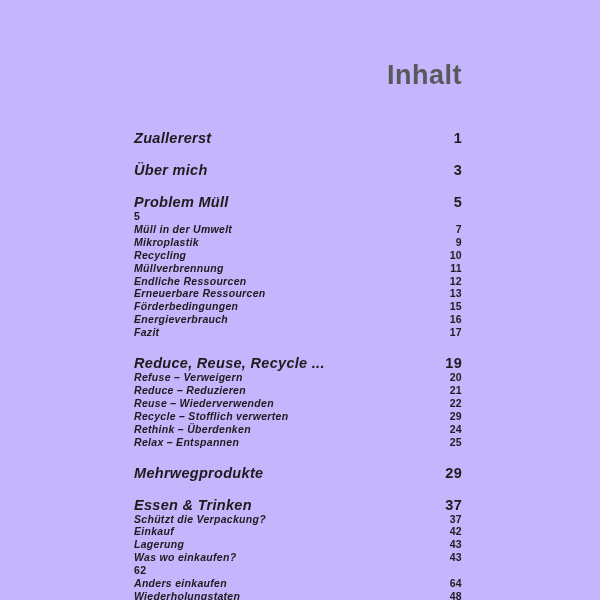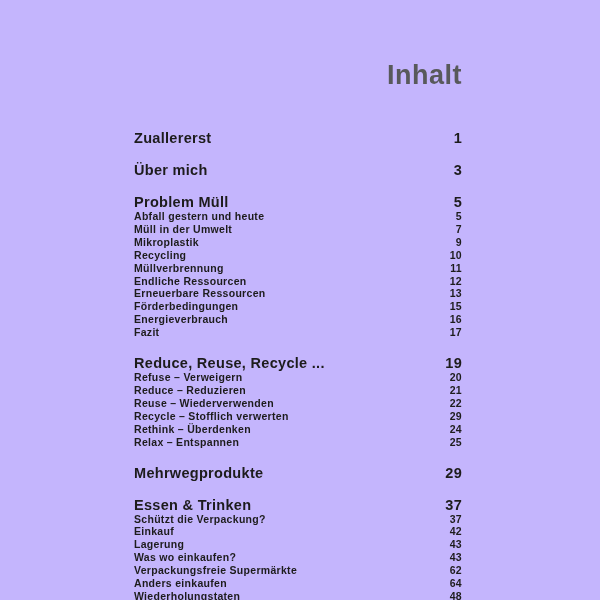--- a/index.html
+++ b/index.html
@@ -47,20 +47,21 @@
   .row.h:first-child {
     margin-top: 0;
   }
   .row.s {
     font-size: 10.5px;
     line-height: 12.9px;
     letter-spacing: 0.3px;
   }
   .row .label {
     white-space: nowrap;
+    font-style: italic;
   }
   .row .num {
     white-space: nowrap;
     text-align: right;
   }
 </style>
 </head>
 <body>
 
 <div class="page">
@@ -73,21 +74,20 @@
   </div>
       <div class="row h">
     <span class="label">Über mich</span>
     <span class="num">3</span>
   </div>
       <div class="row h">
     <span class="label">Problem Müll</span>
     <span class="num">5</span>
   </div>
       <div class="row s">
-    <span class="label">Abfall gestern und heute</span>
     <span class="num">5</span>
   </div>
       <div class="row s">
     <span class="label">Müll in der Umwelt</span>
     <span class="num">7</span>
   </div>
       <div class="row s">
     <span class="label">Mikroplastik</span>
     <span class="num">9</span>
   </div>
@@ -165,21 +165,20 @@
   </div>
       <div class="row s">
     <span class="label">Lagerung</span>
     <span class="num">43</span>
   </div>
       <div class="row s">
     <span class="label">Was wo einkaufen?</span>
     <span class="num">43</span>
   </div>
       <div class="row s">
-    <span class="label">Verpackungsfreie Supermärkte</span>
     <span class="num">62</span>
   </div>
       <div class="row s">
     <span class="label">Anders einkaufen</span>
     <span class="num">64</span>
   </div>
       <div class="row s">
     <span class="label">Wiederholungstaten</span>
     <span class="num">48</span>
   </div>

